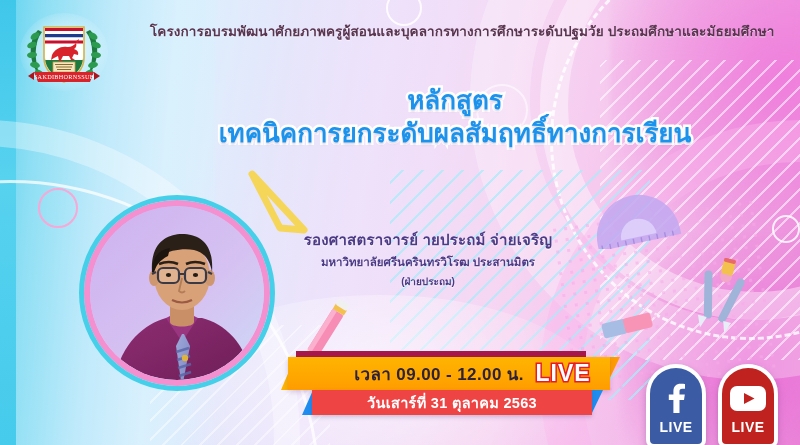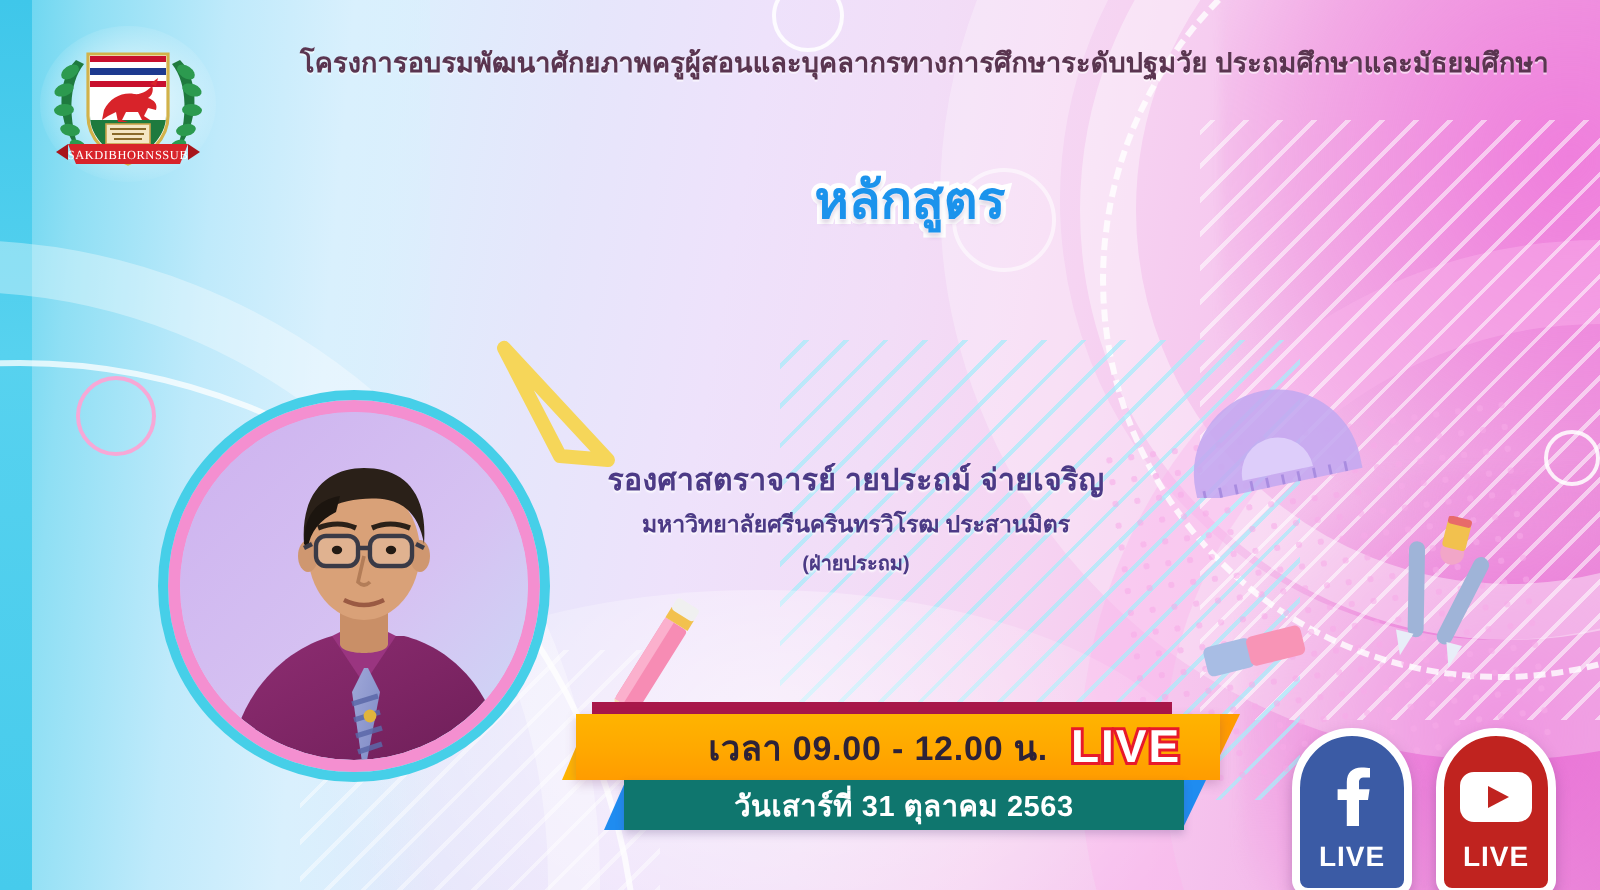--- a/index.html
+++ b/index.html
@@ -212,21 +212,21 @@
     width:86px; text-align:center; font-size:23px; font-weight:bold;
     color:#ffffff; letter-spacing:1px;
     -webkit-text-stroke:3px #e8192a;
     paint-order:stroke fill;
     padding-right:8px;
   }
 
   
   .date-banner {
     position:absolute; left:312px; top:390px; width:280px; height:25px;
-    background:#0f766e;
+    background:#ef4444;
     display:flex; align-items:center; justify-content:center;
     box-shadow:0 2px 4px rgba(80,60,120,.25);
   }
   .date-skew-l {
     position:absolute; left:302px; top:390px; width:11px; height:25px;
     background:#1f8cf0; clip-path:polygon(100% 0, 100% 100%, 0 100%);
   }
   .date-skew-r {
     position:absolute; left:591px; top:390px; width:12px; height:25px;
     background:#1f8cf0; clip-path:polygon(0 0, 100% 0, 0 100%);
@@ -332,20 +332,21 @@
       <path d="M16 60 L10 64 L16 68 Z" fill="#a8151c"></path>
       <path d="M76 60 L82 64 L76 68 Z" fill="#a8151c"></path>
       <text x="46" y="67.4" font-family="'Liberation Serif', serif" font-size="6.2" fill="#ffffff" text-anchor="middle" letter-spacing=".3">SAKDIBHORNSSUB</text>
     </svg>
   </div>
 
   <div class="header-text">โครงการอบรมพัฒนาศักยภาพครูผู้สอนและบุคลากรทางการศึกษาระดับปฐมวัย ประถมศึกษาและมัธยมศึกษา</div>
 
   <div class="title-block">
     <div class="t-line t1">หลักสูตร</div>
+    <div class="t-line t2">เทคนิคการยกระดับผลสัมฤทธิ์ทางการเรียน</div>
   </div>
 
   <div class="deco tri-set">
     <svg width="66" height="70" viewBox="0 0 66 70">
       <path d="M6 6 L58 62 L34 60 Z" fill="none" stroke="#f6d659" stroke-width="7" stroke-linejoin="round"></path>
     </svg>
   </div>
 
   <div class="deco protractor">
     <svg width="96" height="66" viewBox="0 0 96 66">

